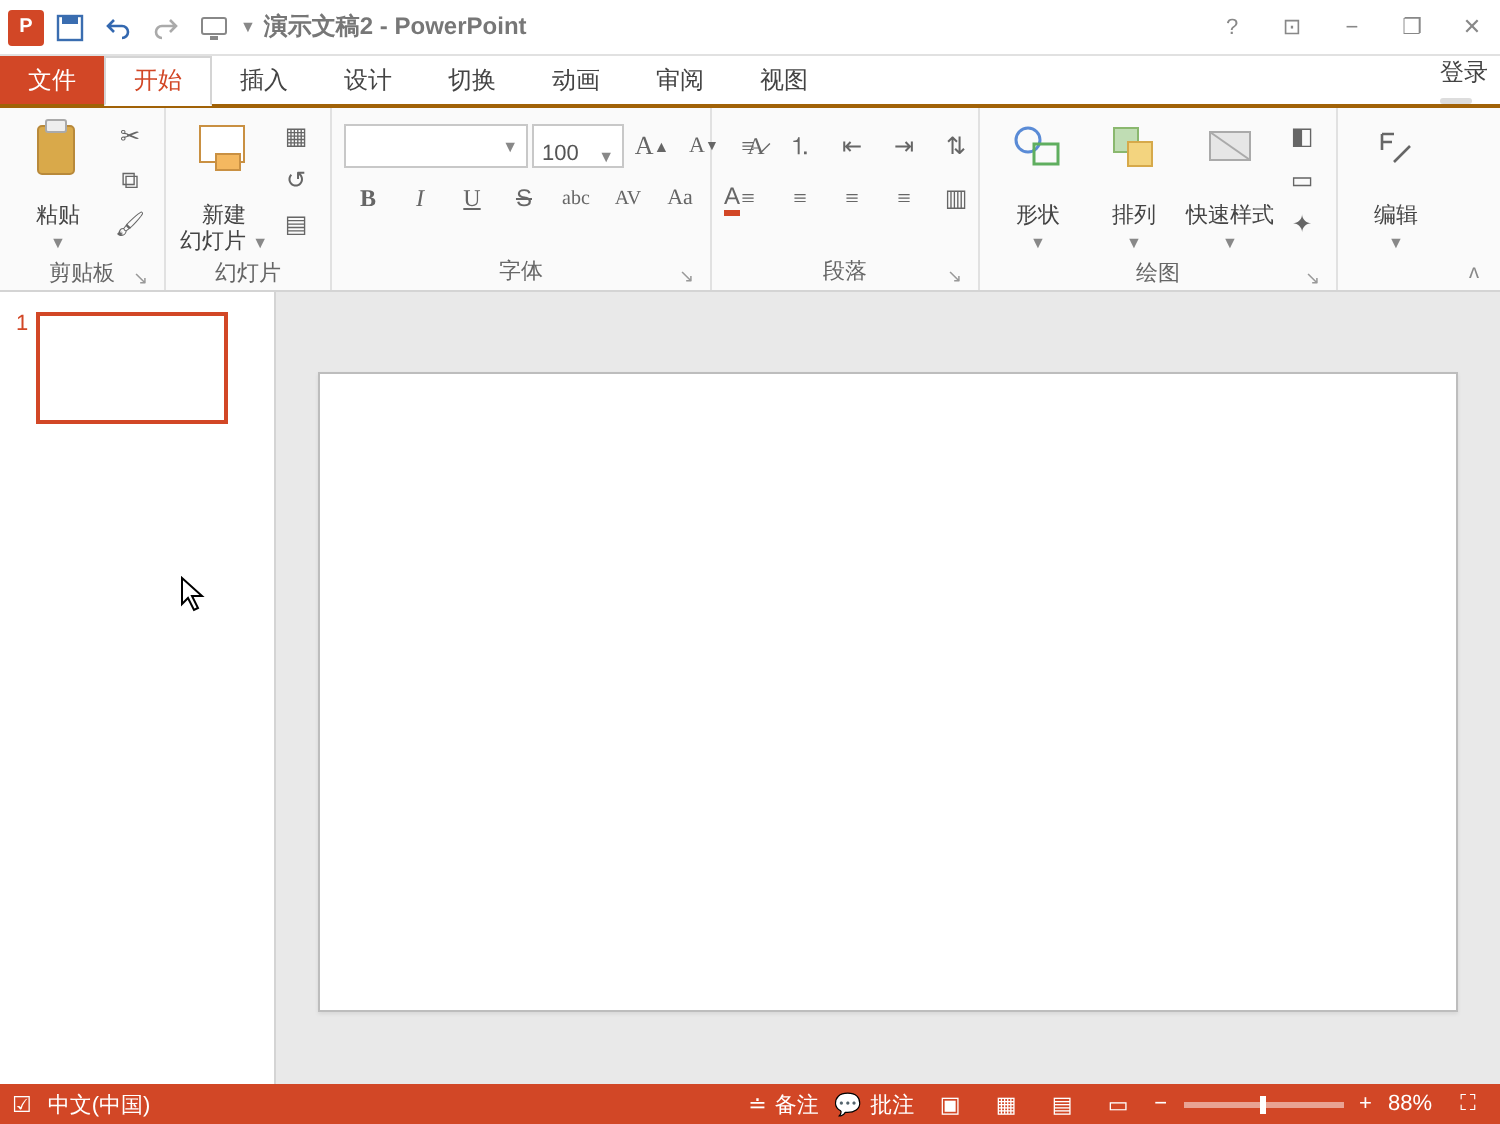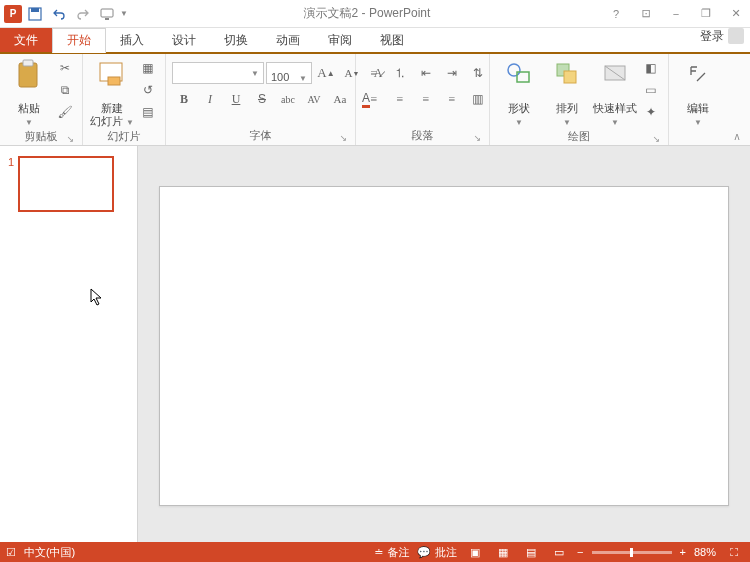--- a/index.html
+++ b/index.html
@@ -1,28 +1,28 @@
 <!DOCTYPE html>
 <html><head>
 <meta charset="utf-8">
 <style>
 * { margin: 0; padding: 0; box-sizing: border-box; font-family: "Microsoft YaHei", "Segoe UI", sans-serif; }
 body { width: 750px; height: 562px; background: #fff; overflow: hidden; font-size: 12px; color: #444; }
 .titlebar { height: 28px; background: #fff; display: flex; align-items: center; border-bottom: 1px solid #e1e1e1; }
 .qat { display: flex; align-items: center; gap: 2px; padding: 0 4px; }
 .qat-btn { width: 22px; height: 22px; display: flex; align-items: center; justify-content: center; cursor: pointer; }
 .app-icon { width: 18px; height: 18px; background: #d24726; color: #fff; display: flex; align-items: center; justify-content: center; font-size: 10px; font-weight: bold; border-radius: 2px; }
-.title-center { flex: 1; text-align: center; color: #777; font-size: 12px; }
+.title-center { flex: 1; color: #777; font-size: 12px; font-weight: bold; }
 .win-controls { display: flex; gap: 2px; }
 .win-btn { width: 28px; height: 20px; display: flex; align-items: center; justify-content: center; color: #888; cursor: pointer; font-size: 11px; }
 .tabs { height: 26px; display: flex; background: #fff; border-bottom: 2px solid #a16207; }
 .tab { padding: 0 14px; display: flex; align-items: center; color: #444; cursor: pointer; font-size: 12px; }
 .tab.file { background: #d24726; color: #fff; font-weight: normal; }
 .tab.active { border: 1px solid #d4d4d4; border-bottom: 1px solid #fff; color: #d24726; margin-bottom: -1px; background: #fff; }
-.login-area { margin-left: auto; display: flex; padding-right: 6px; gap: 4px; }
+.login-area { margin-left: auto; display: flex; padding-right: 6px; gap: 4px; flex-direction: column; }
 .avatar { width: 16px; height: 16px; background: #ddd; border-radius: 2px; }
 .ribbon { height: 92px; background: #fafafa; border-bottom: 1px solid #d4d4d4; display: flex; position: relative; }
 .group { display: flex; flex-direction: column; padding: 4px 6px 0; border-right: 1px solid #e1e1e1; }
 .group-body { flex: 1; display: flex; align-items: flex-start; gap: 2px; }
 .group-label { text-align: center; font-size: 11px; color: #666; padding: 2px 0; position: relative; }
 .group-label .launcher { position: absolute; right: 2px; bottom: 2px; font-size: 9px; color: #999; }
 .big-btn { display: flex; flex-direction: column; align-items: center; width: 46px; cursor: pointer; gap: 12px; }
 .big-btn .icon-box { width: 32px; height: 32px; display: flex; align-items: center; justify-content: center; }
 .big-btn .lbl { font-size: 11px; text-align: center; line-height: 1.15; }
 .small-col { display: flex; flex-direction: column; gap: 2px; }

